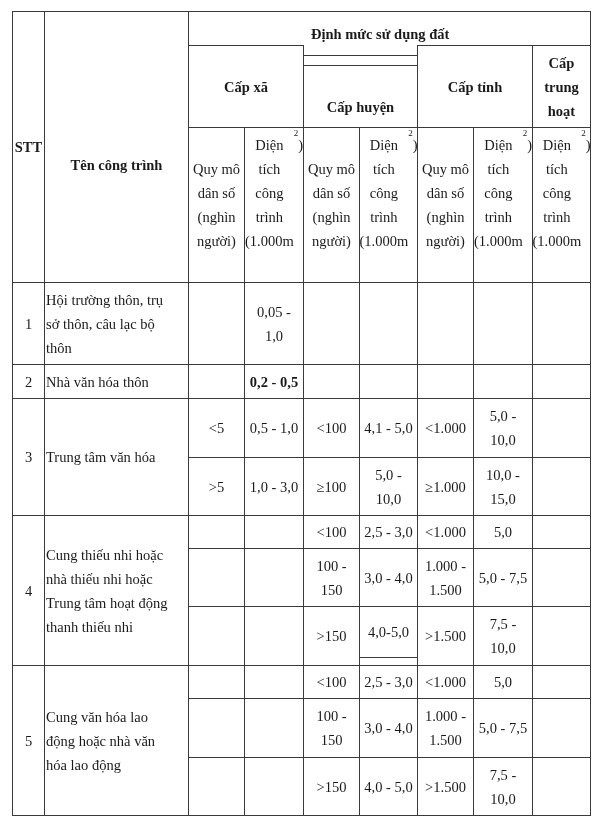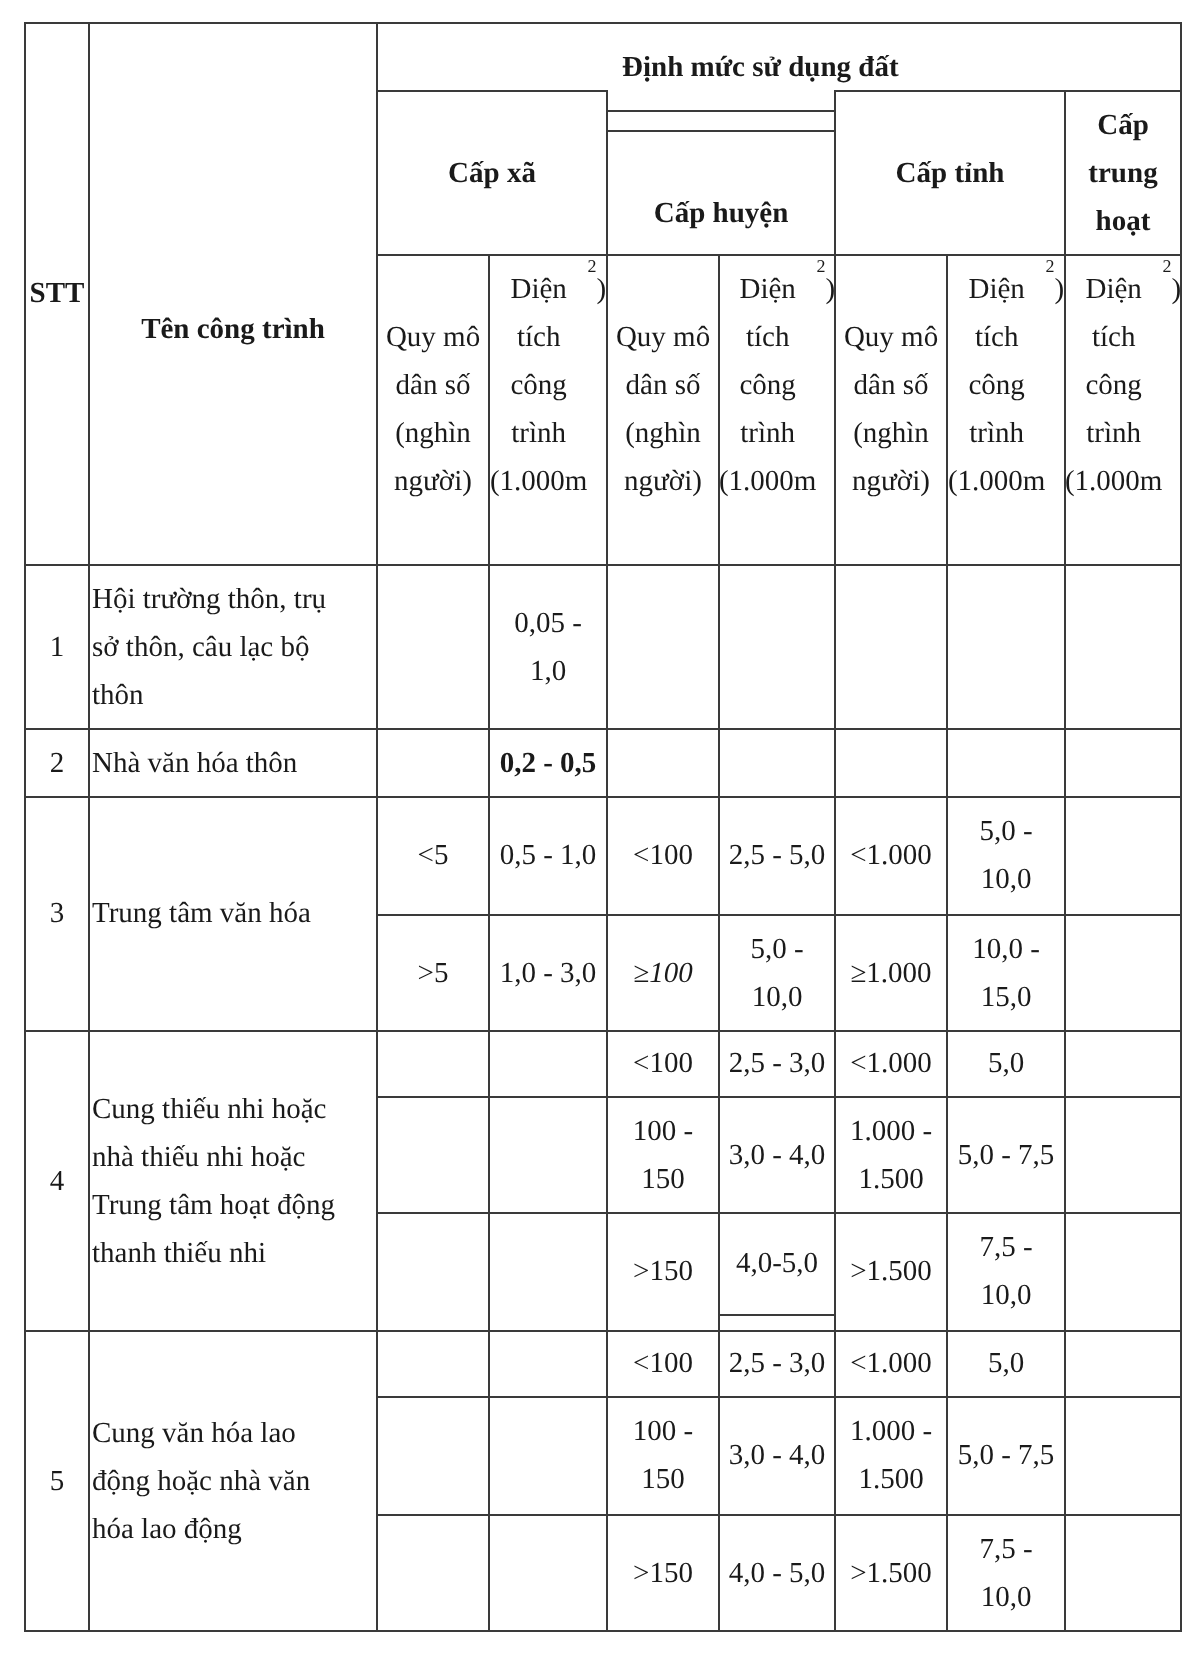--- a/index.html
+++ b/index.html
@@ -63,28 +63,28 @@
     <div class="cell txt " style="left: 303px; top: 364px; width: 57px; height: 35px;"></div>
     <div class="cell txt " style="left: 359px; top: 364px; width: 59px; height: 35px;"></div>
     <div class="cell txt " style="left: 417px; top: 364px; width: 57px; height: 35px;"></div>
     <div class="cell txt " style="left: 473px; top: 364px; width: 60px; height: 35px;"></div>
     <div class="cell txt " style="left: 532px; top: 364px; width: 59px; height: 35px;"></div>
     <div class="cell txt " style="left: 12px; top: 398px; width: 33px; height: 118px;">3</div>
     <div class="cell txt left" style="left: 44px; top: 398px; width: 145px; height: 118px;">Trung tâm văn hóa</div>
     <div class="cell txt " style="left: 188px; top: 398px; width: 57px; height: 60px;">&lt;5</div>
     <div class="cell txt " style="left: 244px; top: 398px; width: 60px; height: 60px;">0,5 - 1,0</div>
     <div class="cell txt " style="left: 303px; top: 398px; width: 57px; height: 60px;">&lt;100</div>
-    <div class="cell txt " style="left: 359px; top: 398px; width: 59px; height: 60px;">2,5 - 5,0</div>
+    <div class="cell txt " style="left: 359px; top: 398px; width: 59px; height: 60px;">4,1 - 5,0</div>
     <div class="cell txt " style="left: 417px; top: 398px; width: 57px; height: 60px;">&lt;1.000</div>
     <div class="cell txt " style="left: 473px; top: 398px; width: 60px; height: 60px;">5,0 -
 10,0</div>
     <div class="cell txt " style="left: 532px; top: 398px; width: 59px; height: 60px;"></div>
     <div class="cell txt " style="left: 188px; top: 457px; width: 57px; height: 59px;">&gt;5</div>
     <div class="cell txt " style="left: 244px; top: 457px; width: 60px; height: 59px;">1,0 - 3,0</div>
-    <div class="cell txt " style="left: 303px; top: 457px; width: 57px; height: 59px; font-style: italic;">≥100</div>
+    <div class="cell txt " style="left: 303px; top: 457px; width: 57px; height: 59px;">≥100</div>
     <div class="cell txt " style="left: 359px; top: 457px; width: 59px; height: 59px;">5,0 -
 10,0</div>
     <div class="cell txt " style="left: 417px; top: 457px; width: 57px; height: 59px;">≥1.000</div>
     <div class="cell txt " style="left: 473px; top: 457px; width: 60px; height: 59px;">10,0 -
 15,0</div>
     <div class="cell txt " style="left: 532px; top: 457px; width: 59px; height: 59px;"></div>
     <div class="cell txt " style="left: 12px; top: 515px; width: 33px; height: 151px;">4</div>
     <div class="cell txt left" style="left: 44px; top: 515px; width: 145px; height: 151px;">Cung thiếu nhi hoặc
 nhà thiếu nhi hoặc
 Trung tâm hoạt động

